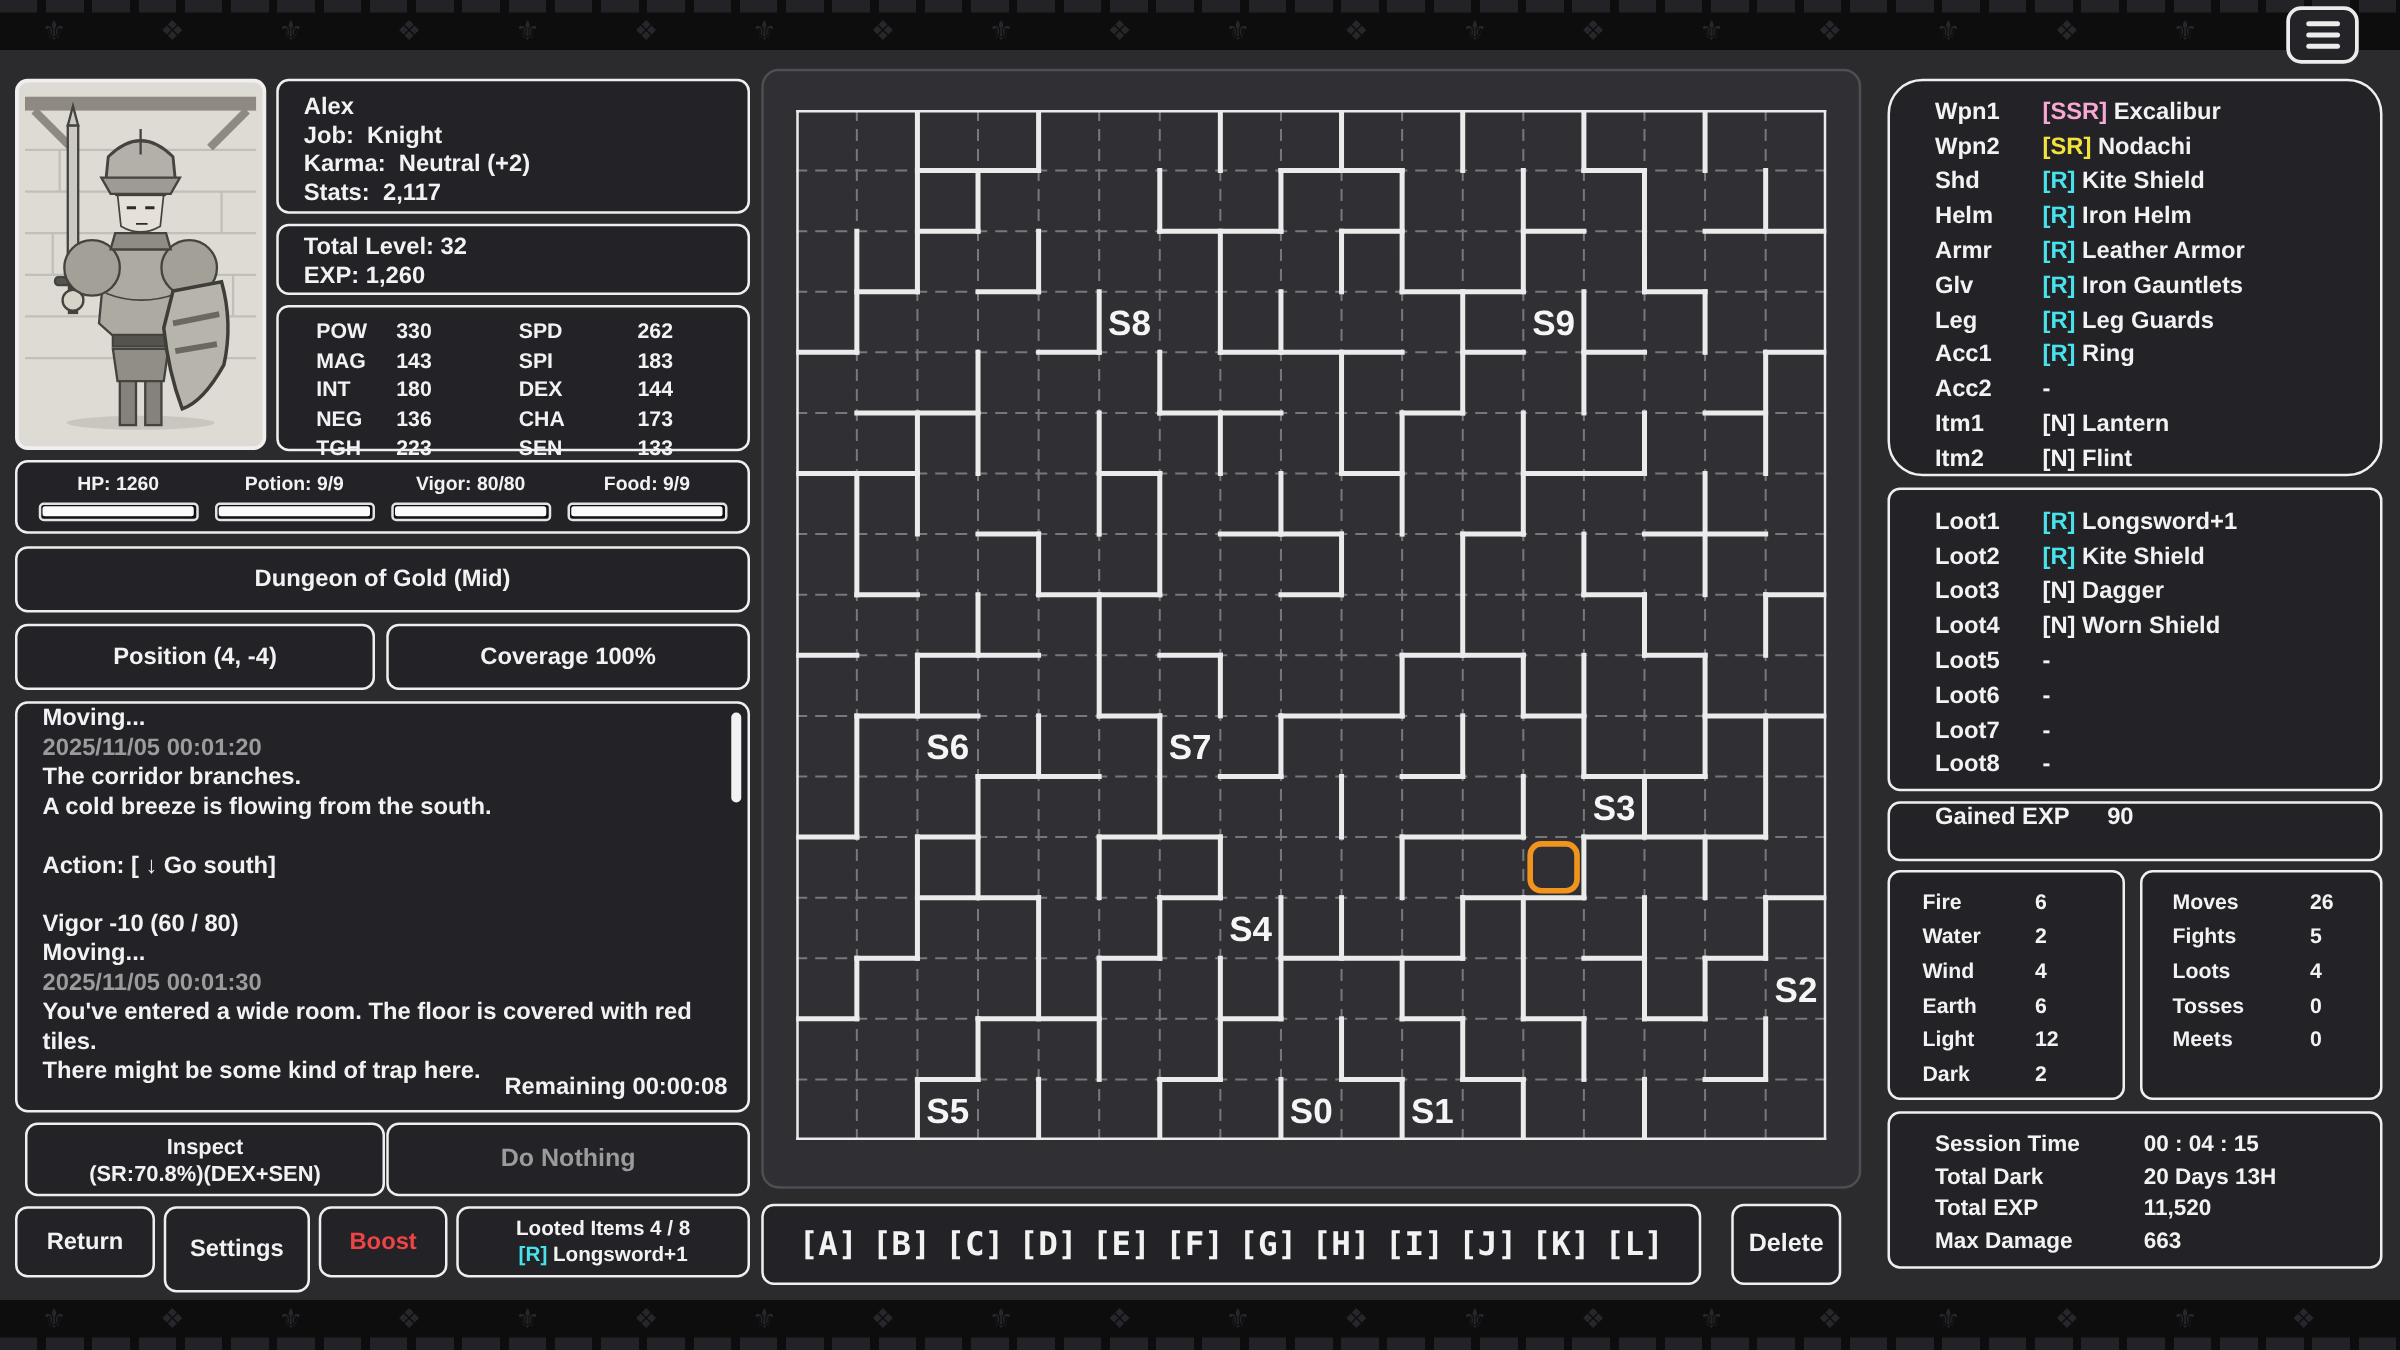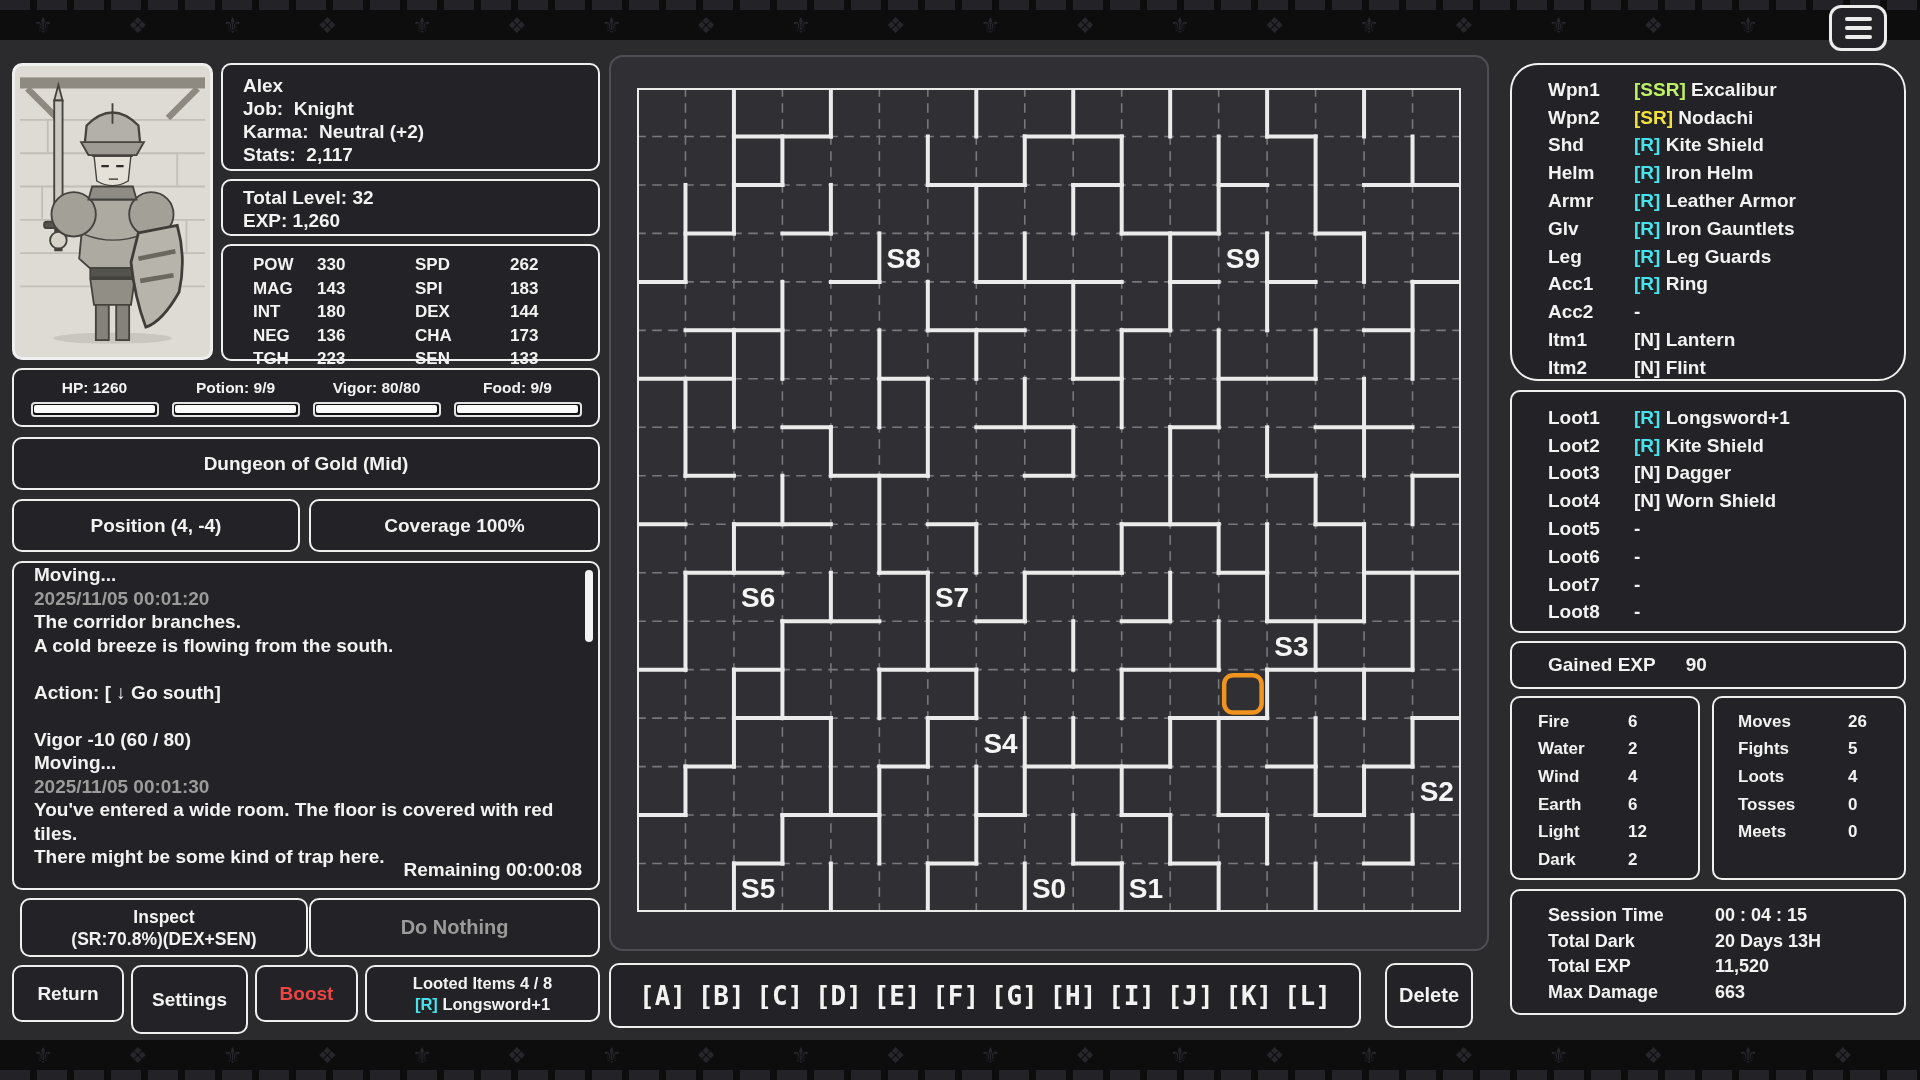--- a/index.html
+++ b/index.html
@@ -59,21 +59,21 @@
   #letters-panel{left:609px;top:963px;width:752px;height:65px;display:flex;align-items:center;
                  justify-content:space-between;padding:0 28px;font-family:"DejaVu Sans Mono",monospace;font-size:26px;}
   .map-letter{cursor:pointer;}
   #delete-btn{left:1385px;top:963px;width:88px;height:65px;font-size:20px;}
 
   
   #equip-panel{left:1510px;top:63px;width:396px;height:318px;padding:11px 0 0 36px;border-radius:28px;}
   #loot-panel{left:1510px;top:390px;width:396px;height:243px;padding:12px 0 0 36px;}
   .erow{display:flex;align-items:center;height:27.8px;font-size:19px;}
   .erow .slot{width:86px;}
-  #gexp-panel{left:1510px;top:641px;width:396px;height:48px;display:flex;align-items:center;
+  #gexp-panel{left:1510px;top:641px;width:396px;height:48px;display:flex;
               padding-left:36px;font-size:19px;}
   #gexp-panel .gv{margin-left:30px;}
   #elem-panel{left:1510px;top:696px;width:190px;height:184px;padding:10px 0 0 26px;}
   #count-panel{left:1712px;top:696px;width:194px;height:184px;padding:10px 0 0 24px;}
   .krow{display:flex;height:27.6px;align-items:center;font-size:17px;}
   #elem-panel .kl{width:90px;} #count-panel .kl{width:110px;}
   #session-panel{left:1510px;top:889px;width:396px;height:126px;padding:12px 0 0 36px;}
   #session-panel .krow{height:25.6px;font-size:18px;}
   #session-panel .kl{width:167px;}
 </style>
@@ -493,21 +493,21 @@
       <span class="map-letter">[K]</span>
       <span class="map-letter">[L]</span>
     </div>
   <div class="panel btn" id="delete-btn">
     <div>Delete</div>
   </div>
 
   <div class="panel" id="equip-panel">
       <div class="erow">
         <span class="slot">Wpn1</span>
-        <span><span style="color: #bef264;">[SSR]</span> Excalibur</span>
+        <span><span style="color: #f9a8d4;">[SSR]</span> Excalibur</span>
       </div>
       <div class="erow">
         <span class="slot">Wpn2</span>
         <span><span style="color: rgb(242, 227, 60);">[SR]</span> Nodachi</span>
       </div>
       <div class="erow">
         <span class="slot">Shd</span>
         <span><span style="color: rgb(71, 227, 236);">[R]</span> Kite Shield</span>
       </div>
       <div class="erow">

